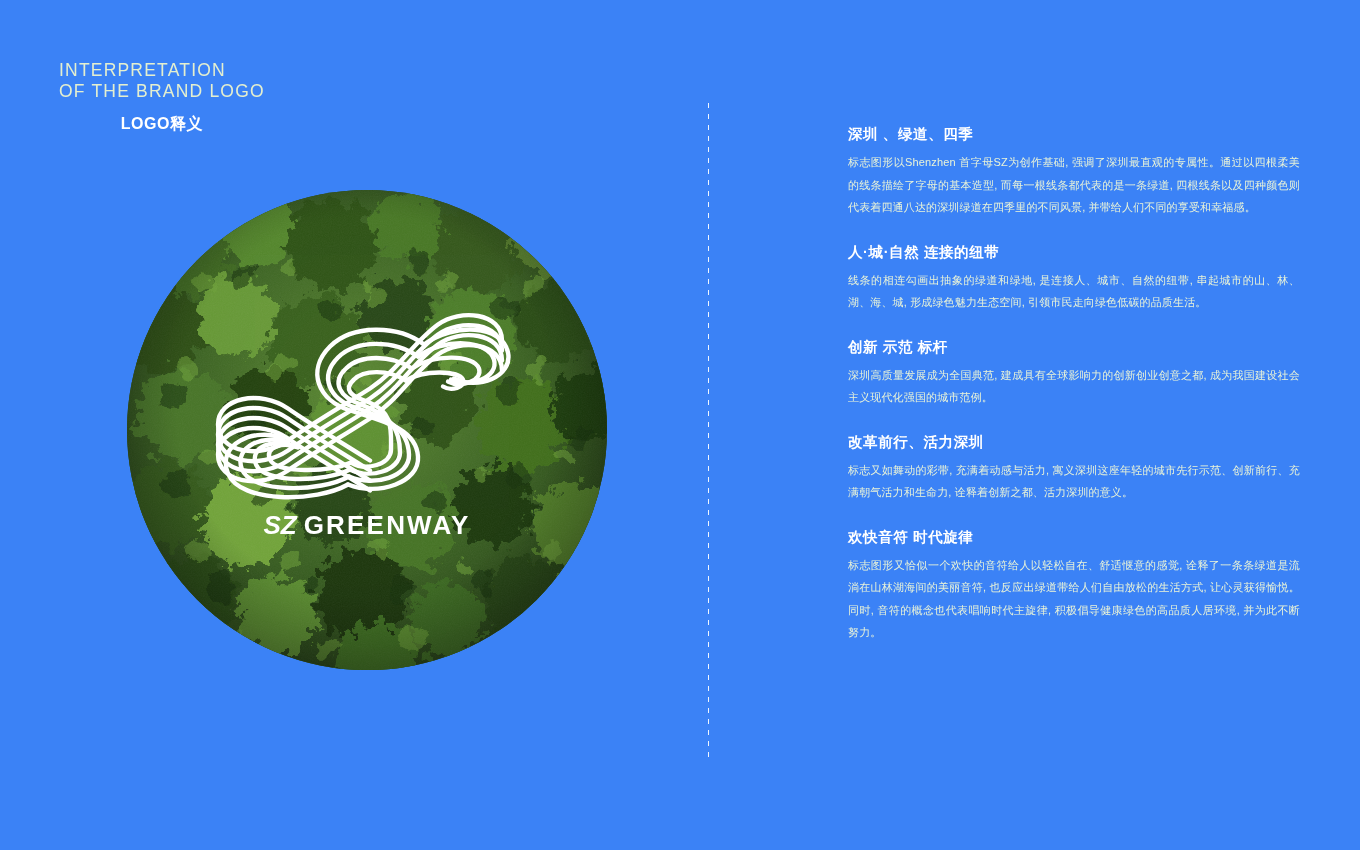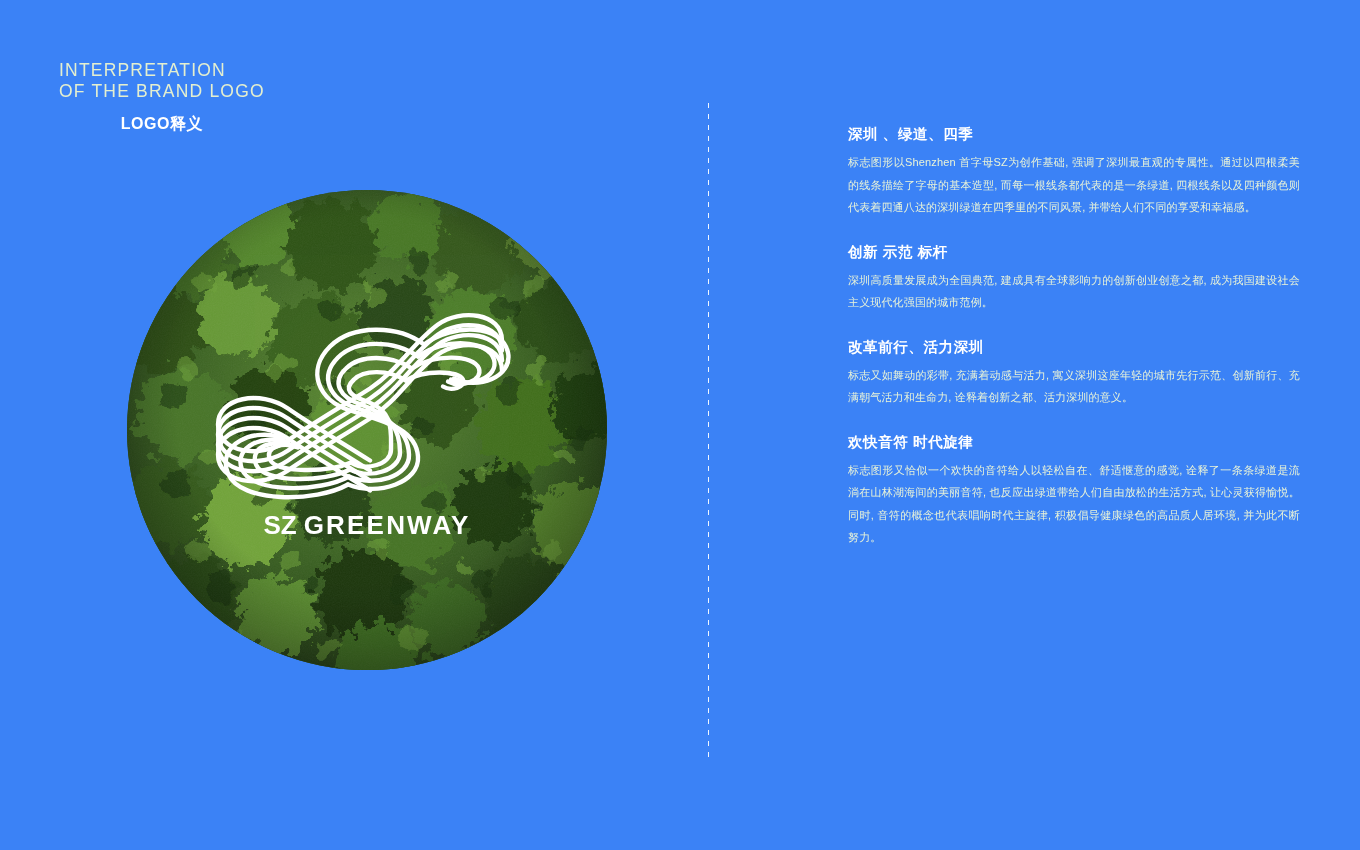--- a/index.html
+++ b/index.html
@@ -44,21 +44,21 @@
     width:330px; height:185px;
   }
   .logo-mark svg { display:block; width:100%; height:100%; overflow:visible; }
 
   .logo-word {
     position:absolute; left:0; right:0; top:320px;
     text-align:center; color:#ffffff;
     font-size:26px; letter-spacing:1px; white-space:nowrap;
   }
   .logo-word .sz {
-    font-weight:700; letter-spacing:0px;
+    font-weight:700; font-style:italic; letter-spacing:0px;
     margin-right:7px;
   }
   .logo-word .gw { font-weight:700; letter-spacing:2.2px; }
 
   
   .content { position:absolute; left:802px; top:124px; width:452px;margin-left:46px; }
   .block { margin-bottom:23px; }
   .block:last-child { margin-bottom:0; }
   .block h3 {
     font-size:14.5px; font-weight:700; color:#ffffff;
@@ -280,20 +280,24 @@
   </div>
 
   <div class="content">
 
     <div class="block">
       <h3>深圳 、绿道、四季</h3>
       <p>标志图形以Shenzhen  首字母SZ为创作基础, 强调了深圳最直观的专属性。通过以四根柔美的线条描绘了字母的基本造型, 而每一根线条都代表的是一条绿道, 四根线条以及四种颜色则代表着四通八达的深圳绿道在四季里的不同风景, 并带给人们不同的享受和幸福感。</p>
     </div>
 
 
+    <div class="block">
+      <h3>人·城·自然  连接的纽带</h3>
+      <p>线条的相连勾画出抽象的绿道和绿地, 是连接人、城市、自然的纽带, 串起城市的山、林、湖、海、城, 形成绿色魅力生态空间, 引领市民走向绿色低碳的品质生活。</p>
+    </div>
 
     <div class="block">
       <h3>创新  示范  标杆</h3>
       <p>深圳高质量发展成为全国典范, 建成具有全球影响力的创新创业创意之都, 成为我国建设社会主义现代化强国的城市范例。</p>
     </div>
 
     <div class="block">
       <h3>改革前行、活力深圳</h3>
       <p>标志又如舞动的彩带, 充满着动感与活力, 寓义深圳这座年轻的城市先行示范、创新前行、充满朝气活力和生命力, 诠释着创新之都、活力深圳的意义。</p>
     </div>

